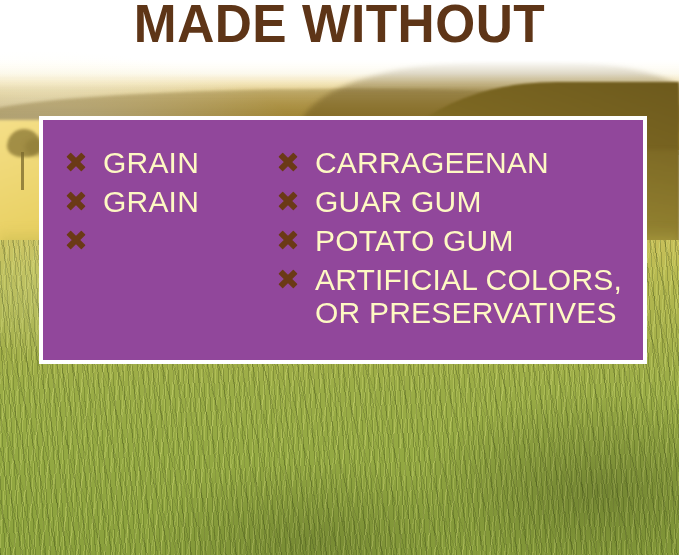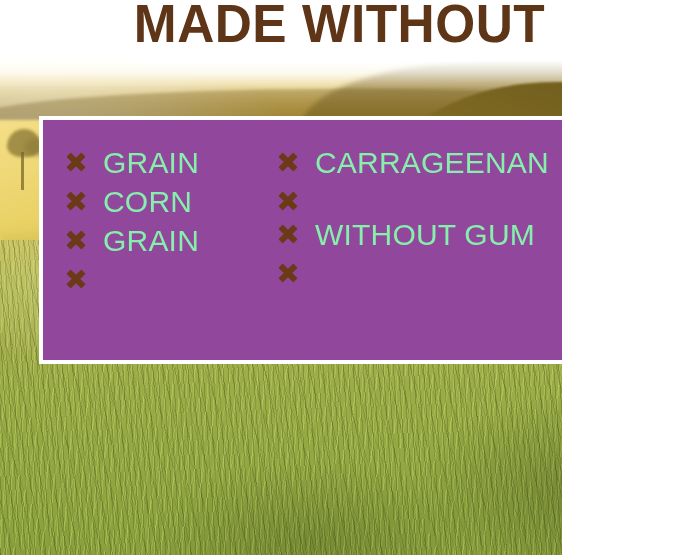--- a/index.html
+++ b/index.html
@@ -2,21 +2,21 @@
 <html><head>
 <meta charset="utf-8">
 <style>
   html, body {
     margin: 0;
     padding: 0;
     background: #ffffff;
   }
   #stage {
     position: relative;
-    width: 562px;
+    width: 679px;
     height: 555px;
     overflow: hidden;
     background: #ffffff;
     font-family: "Liberation Sans", sans-serif;
   }
 
   
   .photo {
     position: absolute;
     left: 0; top: 0;
@@ -210,21 +210,21 @@
   }
   .xmark {
     flex: 0 0 auto;
     width: 22px; height: 22px;
     margin-right: 16px;
     margin-top: 5px;
   }
   .xmark svg { display: block; width: 22px; height: 22px; }
 
   .item-text {
-    color: #86efac;
+    color: #fef9c3;
     font-family: "Liberation Sans", sans-serif;
     font-weight: 400;
     font-size: 30px;
     line-height: 33px;
     letter-spacing: 0.2px;
     white-space: pre-line;
   }
 </style>
 </head>
 <body>
@@ -256,28 +256,20 @@
 
         <div class="row">
           <span class="xmark">
             <svg viewBox="0 0 24 24" aria-hidden="true">
                 <path d="M6.2 2.6 L12 8.4 L17.8 2.6 L21.4 6.2 L15.6 12 L21.4 17.8 L17.8 21.4 L12 15.6 L6.2 21.4 L2.6 17.8 L8.4 12 L2.6 6.2 Z" fill="#6B3A16" stroke="#6B3A16" stroke-width="1.4" stroke-linejoin="round"></path>
               </svg>
           </span>
           <span class="item-text">GRAIN</span>
         </div>
 
-        <div class="row">
-          <span class="xmark">
-            <svg viewBox="0 0 24 24" aria-hidden="true">
-                <path d="M6.2 2.6 L12 8.4 L17.8 2.6 L21.4 6.2 L15.6 12 L21.4 17.8 L17.8 21.4 L12 15.6 L6.2 21.4 L2.6 17.8 L8.4 12 L2.6 6.2 Z" fill="#6B3A16" stroke="#6B3A16" stroke-width="1.4" stroke-linejoin="round"></path>
-              </svg>
-          </span>
-          <span class="item-text">CORN</span>
-        </div>
 
         <div class="row">
           <span class="xmark">
             <svg viewBox="0 0 24 24" aria-hidden="true">
                 <path d="M6.2 2.6 L12 8.4 L17.8 2.6 L21.4 6.2 L15.6 12 L21.4 17.8 L17.8 21.4 L12 15.6 L6.2 21.4 L2.6 17.8 L8.4 12 L2.6 6.2 Z" fill="#6B3A16" stroke="#6B3A16" stroke-width="1.4" stroke-linejoin="round"></path>
               </svg>
           </span>
           <span class="item-text">GRAIN</span>
         </div>
 
@@ -302,37 +294,40 @@
           </span>
           <span class="item-text">CARRAGEENAN</span>
         </div>
 
         <div class="row">
           <span class="xmark">
             <svg viewBox="0 0 24 24" aria-hidden="true">
                 <path d="M6.2 2.6 L12 8.4 L17.8 2.6 L21.4 6.2 L15.6 12 L21.4 17.8 L17.8 21.4 L12 15.6 L6.2 21.4 L2.6 17.8 L8.4 12 L2.6 6.2 Z" fill="#6B3A16" stroke="#6B3A16" stroke-width="1.4" stroke-linejoin="round"></path>
               </svg>
           </span>
-        </div>
-
-        <div class="row">
-          <span class="xmark">
-            <svg viewBox="0 0 24 24" aria-hidden="true">
-                <path d="M6.2 2.6 L12 8.4 L17.8 2.6 L21.4 6.2 L15.6 12 L21.4 17.8 L17.8 21.4 L12 15.6 L6.2 21.4 L2.6 17.8 L8.4 12 L2.6 6.2 Z" fill="#6B3A16" stroke="#6B3A16" stroke-width="1.4" stroke-linejoin="round"></path>
-              </svg>
-          </span>
-          <span class="item-text">WITHOUT GUM</span>
-        </div>
-
-        <div class="row">
-          <span class="xmark">
-            <svg viewBox="0 0 24 24" aria-hidden="true">
-                <path d="M6.2 2.6 L12 8.4 L17.8 2.6 L21.4 6.2 L15.6 12 L21.4 17.8 L17.8 21.4 L12 15.6 L6.2 21.4 L2.6 17.8 L8.4 12 L2.6 6.2 Z" fill="#6B3A16" stroke="#6B3A16" stroke-width="1.4" stroke-linejoin="round"></path>
-              </svg>
-          </span>
+          <span class="item-text">GUAR GUM</span>
+        </div>
+
+        <div class="row">
+          <span class="xmark">
+            <svg viewBox="0 0 24 24" aria-hidden="true">
+                <path d="M6.2 2.6 L12 8.4 L17.8 2.6 L21.4 6.2 L15.6 12 L21.4 17.8 L17.8 21.4 L12 15.6 L6.2 21.4 L2.6 17.8 L8.4 12 L2.6 6.2 Z" fill="#6B3A16" stroke="#6B3A16" stroke-width="1.4" stroke-linejoin="round"></path>
+              </svg>
+          </span>
+          <span class="item-text">POTATO GUM</span>
+        </div>
+
+        <div class="row">
+          <span class="xmark">
+            <svg viewBox="0 0 24 24" aria-hidden="true">
+                <path d="M6.2 2.6 L12 8.4 L17.8 2.6 L21.4 6.2 L15.6 12 L21.4 17.8 L17.8 21.4 L12 15.6 L6.2 21.4 L2.6 17.8 L8.4 12 L2.6 6.2 Z" fill="#6B3A16" stroke="#6B3A16" stroke-width="1.4" stroke-linejoin="round"></path>
+              </svg>
+          </span>
+          <span class="item-text">ARTIFICIAL COLORS,
+OR PRESERVATIVES</span>
         </div>
 
       </div>
 
     </div>
   </div>
 
 </div>
 
 </body></html>

